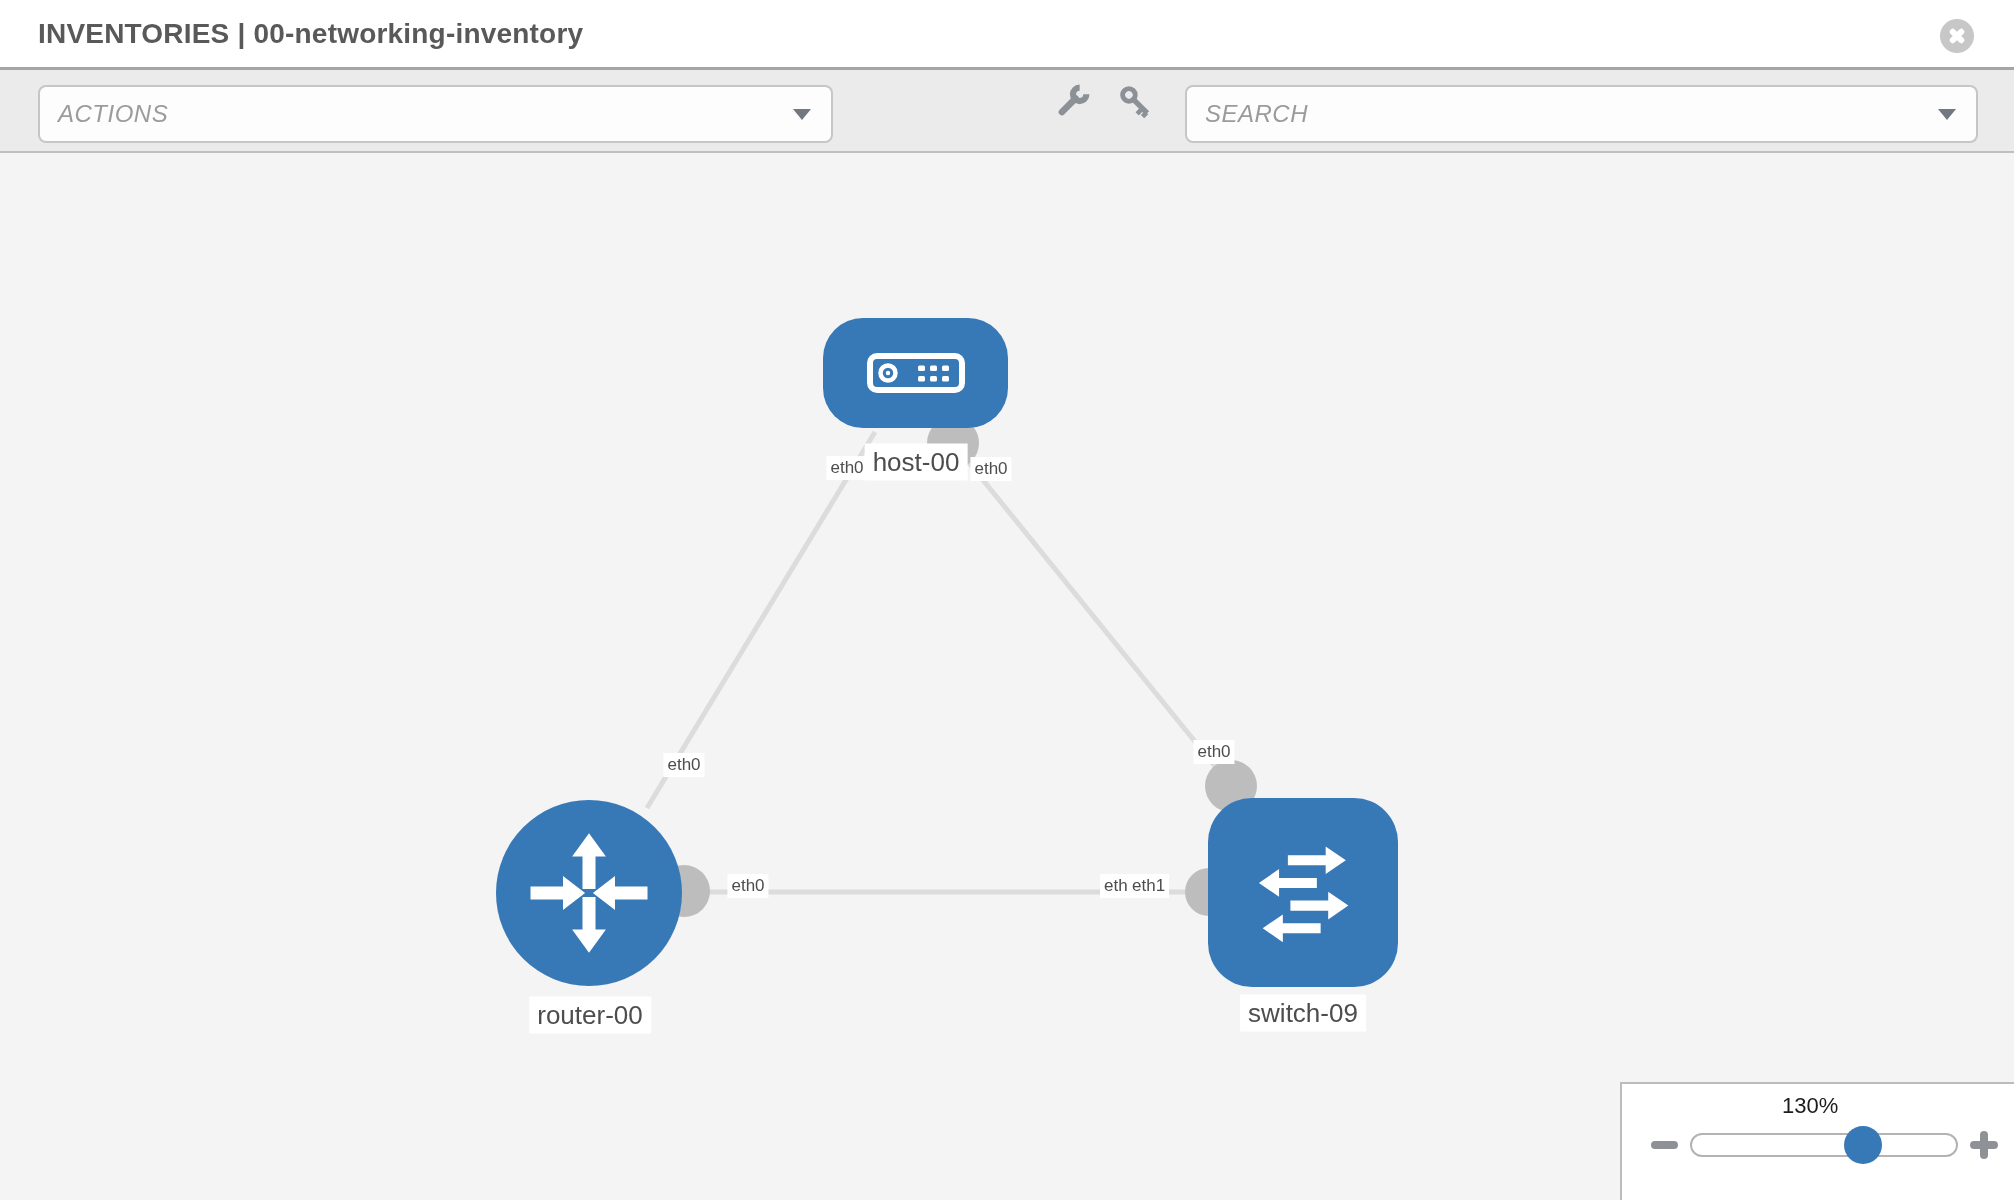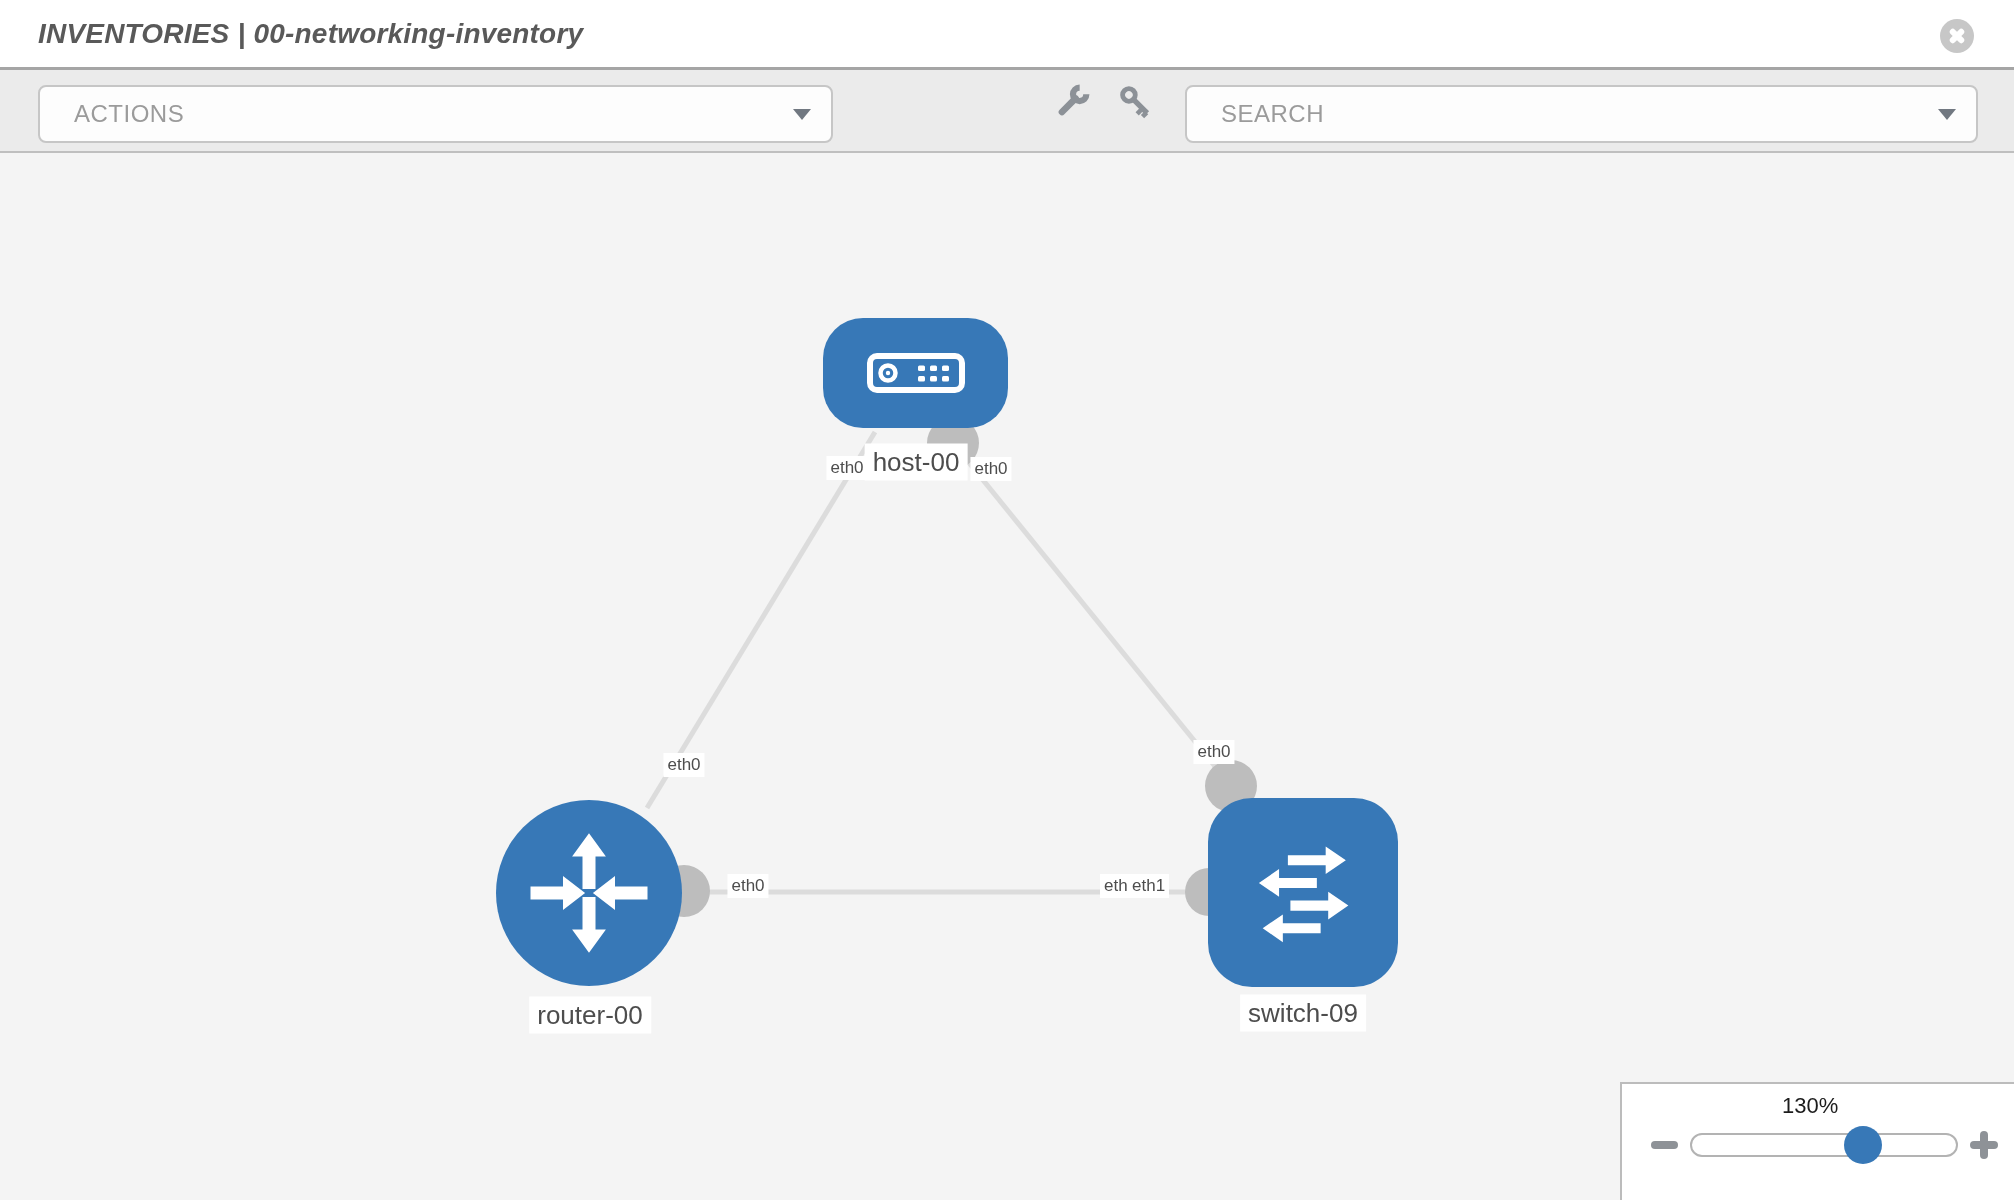--- a/index.html
+++ b/index.html
@@ -2,34 +2,34 @@
 <html><head>
 <meta charset="utf-8">
 <style>
   html,body{margin:0;padding:0;}
   body{
     width:2014px;height:1200px;overflow:hidden;position:relative;
     font-family:"Liberation Sans","DejaVu Sans",sans-serif;
     background:#f4f4f4;
   }
   
-  .header{position:absolute;left:0;top:0;width:2014px;height:67px;background:#ffffff;font-style:italic;}
+  .header{position:absolute;left:0;top:0;width:2014px;height:67px;background:#ffffff;}
   .header-title{position:absolute;left:38px;top:50%;transform:translateY(-50%);
     font-size:28px;font-weight:bold;color:#595959;letter-spacing:.2px;white-space:nowrap;}
   .close-btn{position:absolute;left:1940px;top:19px;width:34px;height:34px;border-radius:50%;
     background:#c7c7c7;cursor:pointer;}
   .close-btn .bar{position:absolute;left:8px;top:14px;width:18px;height:6px;border-radius:3px;background:#ffffff;}
   .close-btn .bar.a{transform:rotate(45deg);}
   .close-btn .bar.b{transform:rotate(-45deg);}
   
   .toolbar{position:absolute;left:0;top:67px;width:2014px;height:86px;background:#ebebeb;
     border-top:3px solid #a5a5a5;border-bottom:2px solid #bfbfbf;box-sizing:border-box;}
   .select-box{position:absolute;top:15px;height:58px;background:#fdfdfd;border:2px solid #c6c6c6;
     border-radius:8px;box-sizing:border-box;display:flex;align-items:center;cursor:pointer;}
-  .select-box .ph{font-size:24px;color:#9b9b9b;padding-left:34px;letter-spacing:.5px;}
+  .select-box .ph{font-size:24px;color:#9b9b9b;padding-left:18px;letter-spacing:.5px;font-style:italic;}
   .caret{position:absolute;right:20px;top:50%;margin-top:-5px;width:0;height:0;
     border-left:9px solid transparent;border-right:9px solid transparent;border-top:11px solid #717881;}
   .actions-box{left:38px;width:795px;}
   .search-box{left:1185px;width:793px;}
   .tool-icon{position:absolute;top:12px;width:40px;height:40px;cursor:pointer;}
   .tool-icon.wrench{left:1052px;}
   .tool-icon.key{left:1116px;}
   
   .canvas{position:absolute;left:0;top:153px;width:2014px;height:1047px;background:#f4f4f4;}
   .links-layer{position:absolute;left:0;top:0;}

